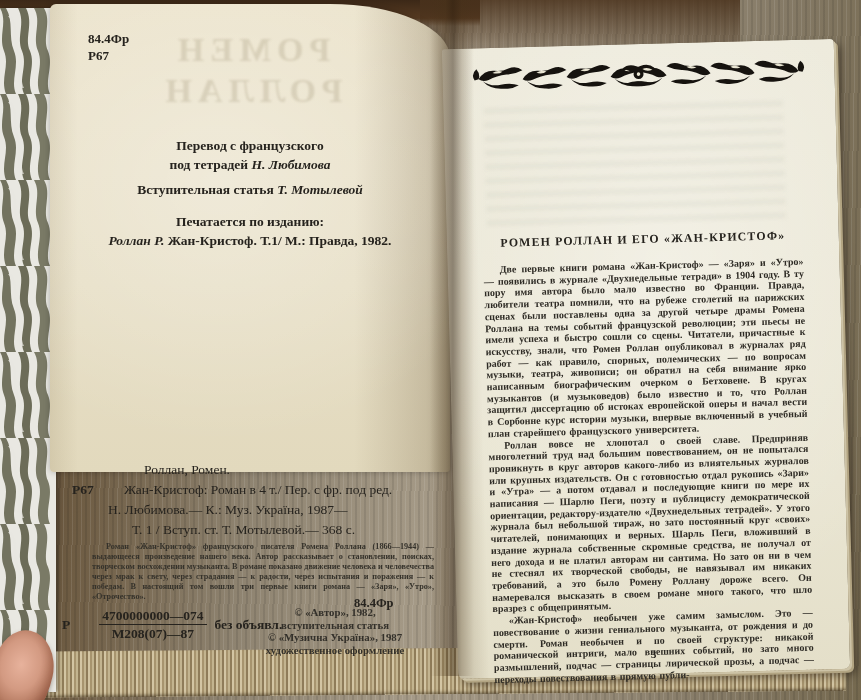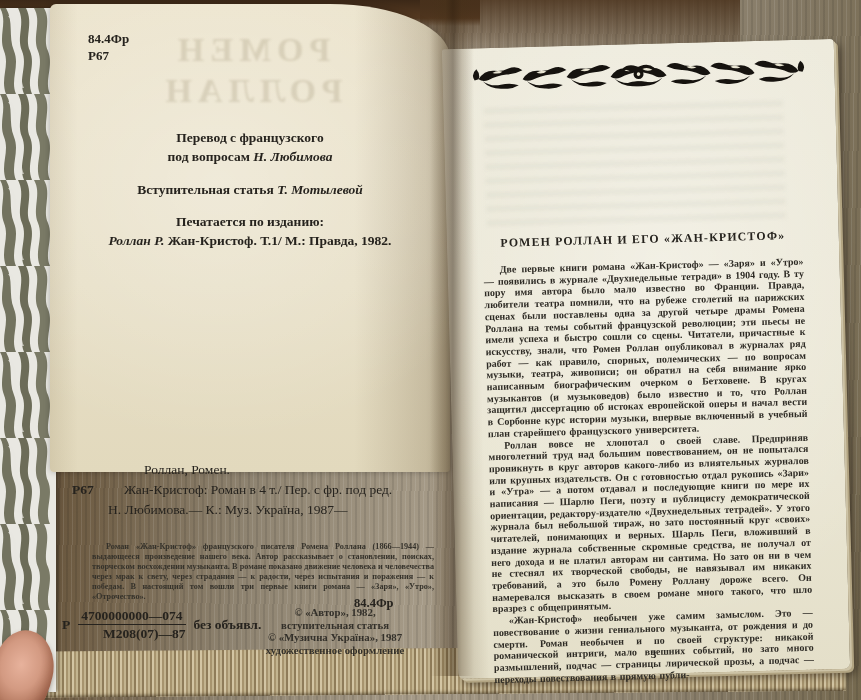--- a/index.html
+++ b/index.html
@@ -51,21 +51,21 @@
   .ghost{color:rgba(140,128,96,.22);font-weight:bold;letter-spacing:6px;
     transform:scaleX(-1);filter:blur(1.3px);line-height:1.2;text-align:center;}
   .bbk{font-weight:bold;font-size:13px;line-height:17px;}
   .cblock{width:100%;text-align:center;font-weight:bold;font-size:13.5px;line-height:19px;}
   .it{font-style:italic;}
   .catalog{font-weight:normal;font-size:13.5px;line-height:20px;}
   .cat-code{font-weight:bold;font-size:13.5px;}
   .annotation{font-size:8.2px;line-height:10px;text-align:justify;text-indent:14px;font-weight:bold;color:#35322b;}
   .bbk2{font-weight:bold;font-size:12.5px;}
   .fracline{font-weight:bold;font-size:13.5px;display:flex;align-items:center;gap:8px;}
-  .frac{display:inline-block;text-align:right;font-size:13.5px;line-height:15px;}
+  .frac{display:inline-block;text-align:center;font-size:13.5px;line-height:15px;margin-left:21px;}
   .frac .num{border-bottom:1.6px solid #26231e;padding:0 3px 1px;}
   .frac .den{padding-top:1px;}
   .copyright{text-align:center;font-weight:bold;font-size:10.8px;line-height:12.5px;color:#33302a;}
 
   
   .ornament{margin:18px auto 0;display:block;width:332px;height:26px;}
   .heading{margin:144px 30px 0;text-align:center;font-size:11.8px;font-weight:bold;letter-spacing:1.2px;white-space:nowrap;}
   .body-text{margin:13px 36px 0;}
   .body-text p{margin:0;font-size:10px;line-height:11.7px;text-align:justify;text-indent:16px;
     font-weight:bold;color:#2e2b25;word-spacing:1px;}
@@ -101,39 +101,40 @@
     <div class="abs ghost" style="left:86px;top:26px;width:230px;font-size:34px;">
       <div>РОМЕН</div>
       <div>РОЛЛАН</div>
     </div>
 
     <div class="abs bbk" style="left:38px;top:26px;">
       <div>84.4Фр</div>
       <div>Р67</div>
     </div>
 
-    <div class="abs cblock" style="left:0;top:124px;">
+    <div class="abs cblock" style="left:0;top:132px;">
       <div>Перевод с французского</div>
-      <div><span>под вопросам </span><span class="it">Н. Любимова</span></div>
+      <div><span>под тетрадей </span><span class="it">Н. Любимова</span></div>
     </div>
 
     <div class="abs cblock" style="left:0;top:176px;">
       <span>Вступительная статья </span><span class="it">Т. Мотылевой</span>
     </div>
 
     <div class="abs cblock" style="left:0;top:208px;">
       <div>Печатается по изданию:</div>
       <div><span class="it">Роллан Р.</span><span> Жан-Кристоф. Т.1/ М.: Правда, 1982.</span></div>
     </div>
 
     <div class="abs cat-code" style="left:22px;top:478px;">Р67</div>
     <div class="abs catalog" style="left:58px;top:456px;width:326px;">
       <div style="padding-left:36px;">Роллан, Ромен.</div>
       <div style="padding-left:16px;">Жан-Кристоф: Роман в 4 т./ Пер. с фр. под ред.</div>
       <div>Н. Любимова.— К.: Муз. Україна, 1987—</div>
+      <div style="padding-left:24px;">Т. 1 / Вступ. ст. Т. Мотылевой.— 368 с.</div>
     </div>
 
     <div class="abs annotation" style="left:42px;top:538px;width:342px;">Роман «Жан-Кристоф» французского писателя Ромена Роллана (1866—1944) — выдающееся произведение нашего века. Автор рассказывает о становлении, поисках, творческом восхождении музыканта. В романе показано движение человека и человечества через мрак к свету, через страдания — к радости, через испытания и поражения — к победам. В настоящий том вошли три первые книги романа — «Заря», «Утро», «Отрочество».</div>
 
     <div class="abs bbk2" style="left:304px;top:592px;">84.4Фр</div>
 
     <div class="abs fracline" style="left:12px;top:604px;">
       <span>Р</span>
       <span class="frac">
         <span class="num" style="display:block;">4700000000—074</span>

